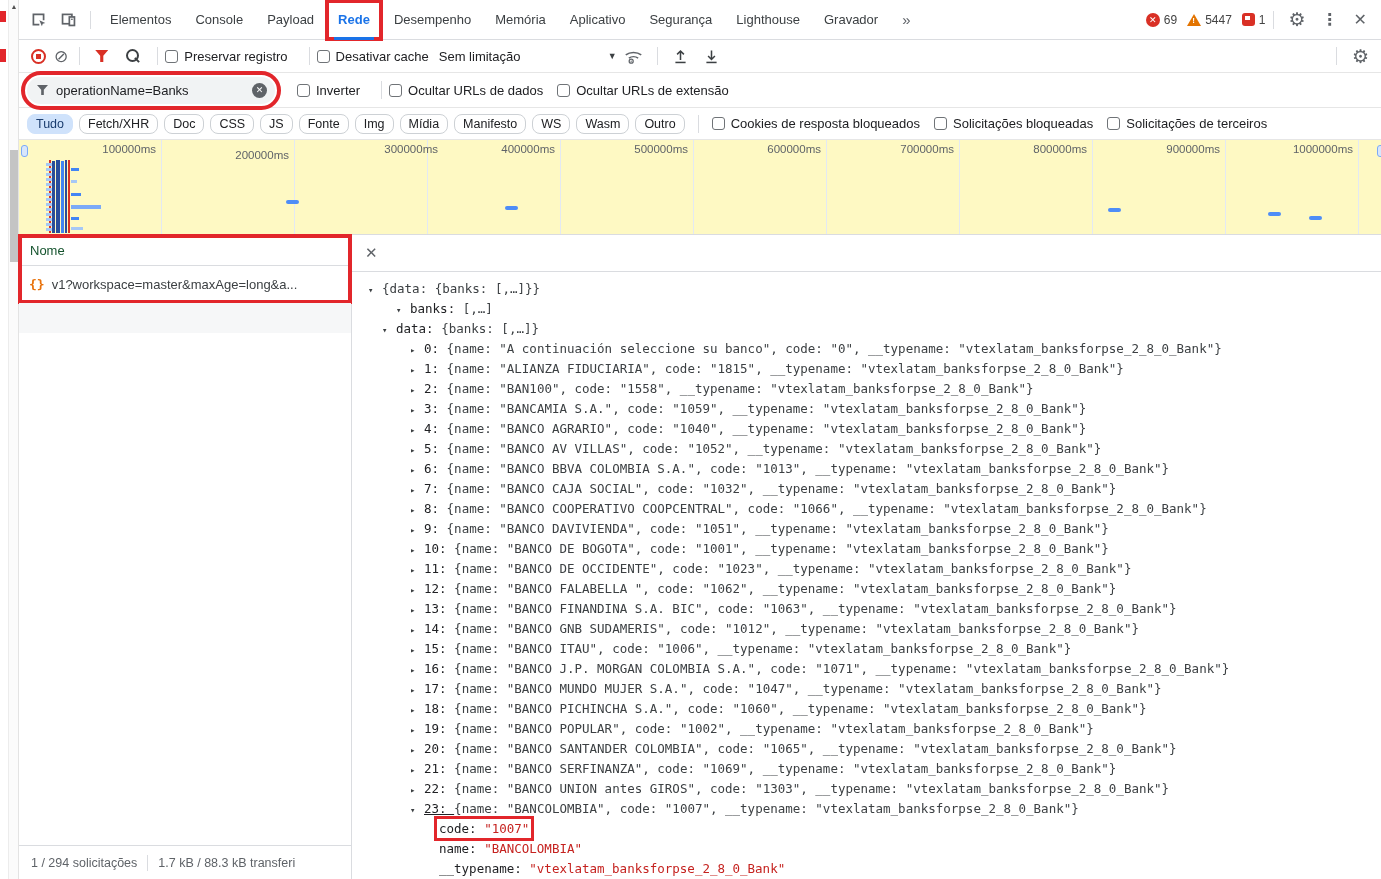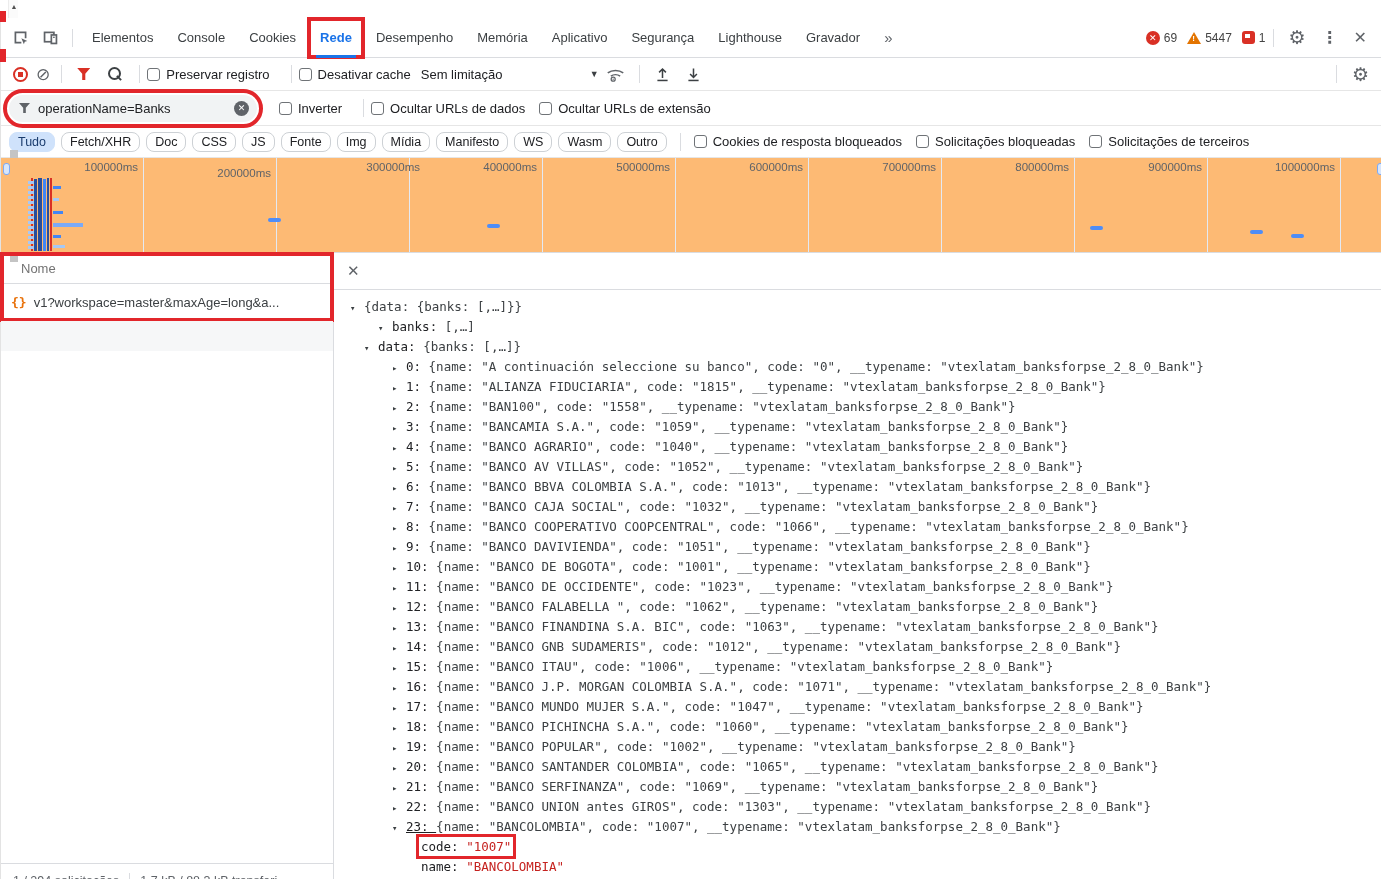--- a/index.html
+++ b/index.html
@@ -1,18 +1,18 @@
 <!DOCTYPE html>
 <html><head>
 <meta charset="utf-8">
 <style>
   * { box-sizing: border-box; margin: 0; padding: 0; }
   html,body { width:1381px; height:879px; overflow:hidden; background:#fff;
     font-family:"Liberation Sans","DejaVu Sans",sans-serif; color:#202124; }
-  #app { display:flex; width:1381px; height:879px;flex-direction:column; }
+  #app { display:flex; width:1381px; height:879px; }
 
   
   #left-strip { width:18px; height:100%; position:relative; background:#fff; flex:0 0 18px; }
   #page-scrollbar { position:absolute; left:8px; top:0; bottom:0; width:10px; background:#fbfbfb; border-left:1px solid #ececec; }
   #scroll-up-arrow { position:absolute; top:3px; left:0; width:10px; text-align:center; font-size:7px; color:#505050; }
   #scroll-thumb { position:absolute; left:1px; top:150px; width:8px; height:112px; background:#c4c4c4; }
   .scroll-mark { position:absolute; left:0; width:6px; background:#e2262b; }
 
   
   #devtools { flex:1; display:flex; flex-direction:column; height:100%; border-left:1px solid #e3e3e3; min-width:0; }
@@ -59,33 +59,33 @@
   #filter-pill .funnel { margin-right:8px; }
   #filter-text { font-size:13px; color:#202124; flex:1; }
   #filter-clear { width:15px; height:15px; border-radius:50%; background:#5f6368; color:#fff; font-size:9px; line-height:15px; text-align:center; }
 
   
   #chips-row { height:32px; display:flex; align-items:center; border-bottom:1px solid #e6e6e6; padding-left:8px; }
   .chip { font-size:12.5px; color:#202124; border:1px solid #cdd1d5; border-radius:8px; padding:2px 8px; margin-right:6px; background:#fff; white-space:nowrap; }
   .chip.selected { background:#cfe2fb; border-color:#cfe2fb; color:#1a3c6e; }
 
   
-  #timeline { height:95px; position:relative; border-bottom:1px solid #dadce0; background:#fdba74; overflow:hidden; }
+  #timeline { height:95px; position:relative; border-bottom:1px solid #dadce0; background:#fef9c3; overflow:hidden; }
   .grid-line { position:absolute; top:0; bottom:0; width:1px; background:#e3e9f3; }
   .grid-label { position:absolute; top:3px; width:150px; text-align:right; font-size:11.5px; color:#5f6368; }
   .tl-dash { position:absolute; width:13px; height:4px; border-radius:2px; background:#4e8df7; }
   .tl-handle { position:absolute; width:7px; height:12px; border:1.5px solid #7baaf7; background:#d8e6fb; border-radius:3px; top:5px; }
   #cluster { position:absolute; left:27px; top:20px; width:60px; height:73px; }
   #cluster div { position:absolute; }
 
   
   #main-split { flex:1; display:flex; min-height:0; }
   #requests-panel { width:333px; flex:0 0 333px; border-right:1px solid #dadce0; display:flex; flex-direction:column; position:relative; }
   #nome-annot { outline:4px solid #e2262b; outline-offset:-3px; }
-  #requests-header { height:31px; display:flex; align-items:center; padding-left:20px; font-size:13px; color:#737373; border-bottom:1px solid #dadce0; }
+  #requests-header { height:31px; display:flex; align-items:center; padding-left:11px; font-size:13px; color:#14532d; border-bottom:1px solid #dadce0; }
   #request-row { height:37px; display:flex; align-items:center; padding-left:10px; font-size:13px; color:#3c4043; background:#fff; }
   .braces-icon { color:#e8710a; font-weight:bold; font-family:"DejaVu Sans Mono",monospace; font-size:13px; margin-right:7px; }
   #row-stripe { height:30px; background:#f6f7f8; }
   #requests-filler { flex:1; }
   #requests-status { height:34px; border-top:1px solid #dadce0; display:flex; align-items:center; padding-left:12px; font-size:12.5px; color:#5f6368; white-space:nowrap; overflow:hidden; }
   #requests-status .vdiv { height:16px; margin:0 10px; }
 
   
   #details-panel { flex:1; display:flex; flex-direction:column; min-width:0; }
   #detail-tabbar { height:37px; display:flex; align-items:center; border-bottom:1px solid #dadce0; flex:0 0 37px; }
@@ -132,21 +132,21 @@
         <svg width="17" height="17" viewBox="0 0 20 20">
             <rect x="3" y="4" width="11" height="11" fill="none" stroke="#5f6368" stroke-width="2"></rect>
             <rect x="11" y="7" width="6" height="10" fill="#fff" stroke="#5f6368" stroke-width="2"></rect>
             <rect x="13" y="9" width="2" height="1.5" fill="#5f6368"></rect>
           </svg>
       </span>
       <span class="vdiv"></span>
       <div id="main-tabs-container" style="display:flex;align-items:center;height:100%">
           <div class="main-tab">Elementos</div>
           <div class="main-tab">Console</div>
-          <div class="main-tab">Cookies</div>
+          <div class="main-tab">Payload</div>
           <div class="main-tab selected annotated">Rede</div>
           <div class="main-tab">Desempenho</div>
           <div class="main-tab">Memória</div>
           <div class="main-tab">Aplicativo</div>
           <div class="main-tab">Segurança</div>
           <div class="main-tab">Lighthouse</div>
           <div class="main-tab">Gravador</div>
         </div>
       <span class="chevrons">»</span>
       <div id="badges">

